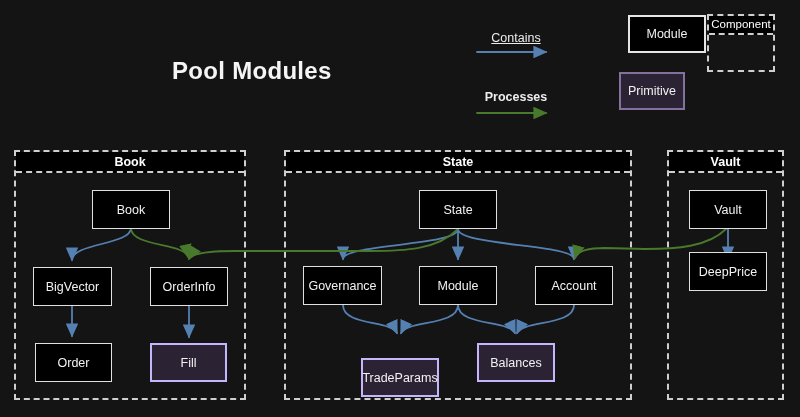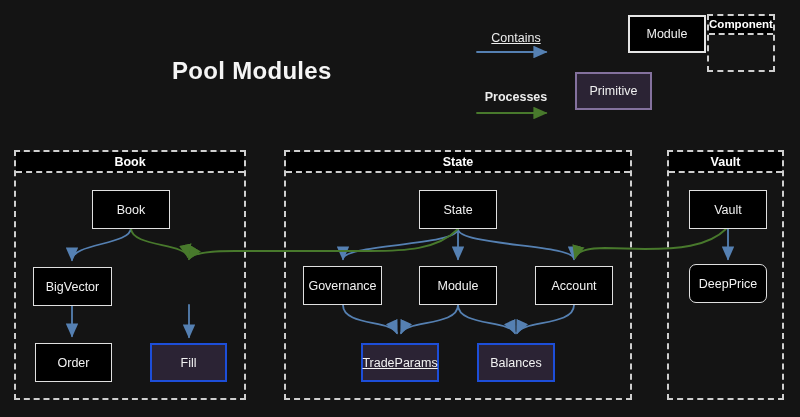--- a/index.html
+++ b/index.html
@@ -7,47 +7,47 @@
           font-family:"Liberation Sans","DejaVu Sans",sans-serif;color:#f0f0f0;}
   .title{position:absolute;left:172px;top:57px;font-size:24px;font-weight:bold;color:#f5f5f5;letter-spacing:.3px;}
   
   .legend-label{position:absolute;width:78px;text-align:center;font-size:12.5px;color:#ededed;}
   .legend-box{position:absolute;display:flex;align-items:center;justify-content:center;
               font-size:12.5px;box-sizing:border-box;}
   .module-style{background:#000;border:2px solid #e6e6e6;margin-left:36px;}
   .primitive-style{background:#2b2334;border:2px solid #84719e;}
   .component-box{position:absolute;left:707px;top:14px;width:68px;height:58px;box-sizing:border-box;
                  border:2px dashed #cfcfcf;}
-  .component-label{background:#000;border-bottom:2px dashed #cfcfcf;font-weight:bold;font-size:11.5px;
+  .component-label{background:#000;border-bottom:2px dashed #cfcfcf;font-weight:normal;font-size:11.5px;
                    text-align:center;padding:2px 0 3px 0;color:#fff;}
   
   .container{position:absolute;box-sizing:border-box;border:2px dashed #cfcfcf;background:transparent;}
   .container-header{position:absolute;left:0;right:0;top:0;height:21px;box-sizing:border-box;background:#000;
                     border-bottom:2px dashed #cfcfcf;display:flex;align-items:center;justify-content:center;
                     font-weight:bold;font-size:12.5px;color:#fff;}
   
   .node{position:absolute;width:78px;height:39px;box-sizing:border-box;display:flex;align-items:center;
         justify-content:center;font-size:12.5px;color:#f2f2f2;background:#000;border:1.5px solid #e0e0e0;z-index:3;}
-  .node.primitive{background:#2b2334;border:2px solid #1d4ed8;}
+  .node.primitive{background:#2b2334;border:2px solid #c4b5fd;}
   .edges{position:absolute;left:0;top:0;z-index:2;pointer-events:none;}
   .frames{z-index:1;}
 </style>
 </head>
 <body>
 
 <div class="canvas">
 
   <div class="title">Pool Modules</div>
 
   <div class="legend-label" style="left:477px;top:31px;text-decoration:underline;">Contains</div>
   <div class="legend-label" style="left:477px;top:90px;font-weight:bold;">Processes</div>
   <div class="legend-box module-style" style="left:592px;top:15px;width:78px;height:38px;">
     <span>Module</span>
   </div>
-  <div class="legend-box primitive-style" style="left:575px;top:72px;width:77px;height:38px;text-align:right;">
+  <div class="legend-box primitive-style" style="left:619px;top:72px;width:66px;height:38px;text-align:right;">
     <span>Primitive</span>
   </div>
   <div class="component-box">
     <div class="component-label">Component</div>
   </div>
 
   <div class="container frames" style="left:14px;top:150px;width:232px;height:250px;">
     <div class="container-header">Book</div>
   </div>
   <div class="container frames" style="left:284px;top:150px;width:348px;height:250px;">
@@ -88,46 +88,49 @@
       <path d="M726,229 C708,247 676,249 645,249 L605,248 C589,248 577,251 575,258" stroke="#48792c" marker-end="url(#ag)"></path>
     </g>
   </svg>
 
   <div class="node" style="left:92px;top:190px;">
     <span>Book</span>
   </div>
   <div class="node" style="left:33px;top:267px;width:79px;">
     <span>BigVector</span>
   </div>
+  <div class="node" style="left:150px;top:267px;">
+    <span>OrderInfo</span>
+  </div>
   <div class="node" style="left:35px;top:343px;width:77px;text-align:center;">
     <span>Order</span>
   </div>
   <div class="node primitive" style="left:150px;top:343px;width:77px;">
     <span>Fill</span>
   </div>
 
   <div class="node" style="left:419px;top:190px;">
     <span>State</span>
   </div>
   <div class="node" style="left:303px;top:266px;width:79px;">
     <span>Governance</span>
   </div>
   <div class="node" style="left:419px;top:266px;">
     <span>Module</span>
   </div>
   <div class="node" style="left:535px;top:266px;">
     <span>Account</span>
   </div>
-  <div class="node primitive" style="left:361px;top:343px;text-decoration:underline;">
+  <div class="node primitive" style="left:361px;top:358px;">
     <span>TradeParams</span>
   </div>
   <div class="node primitive" style="left:477px;top:343px;">
     <span>Balances</span>
   </div>
 
   <div class="node" style="left:689px;top:190px;">
     <span>Vault</span>
   </div>
-  <div class="node" style="left:689px;top:264px;border-radius:7px;">
+  <div class="node" style="left:689px;top:252px;">
     <span>DeepPrice</span>
   </div>
 
 </div>
 
 </body></html>

